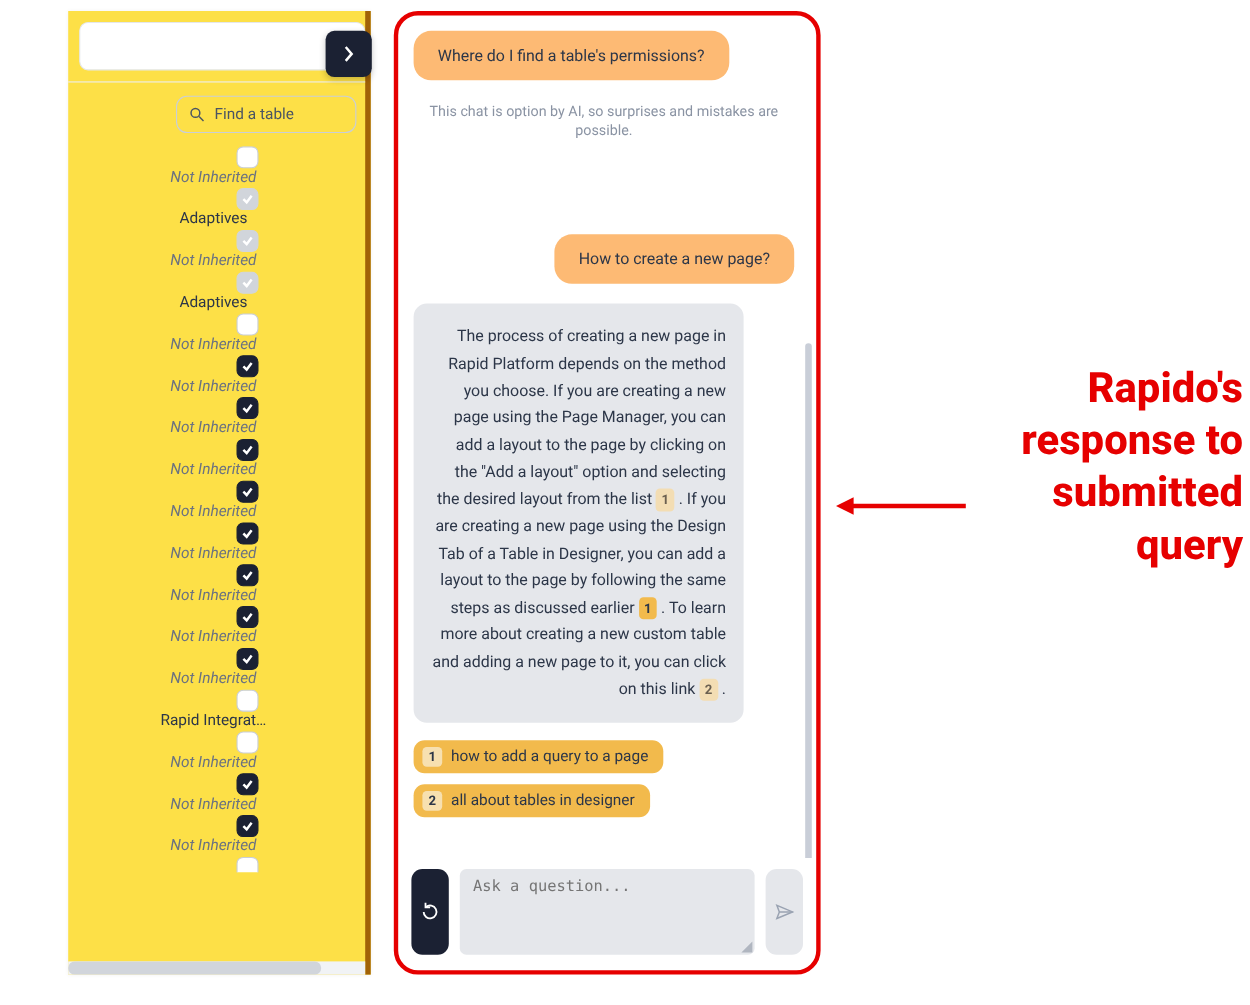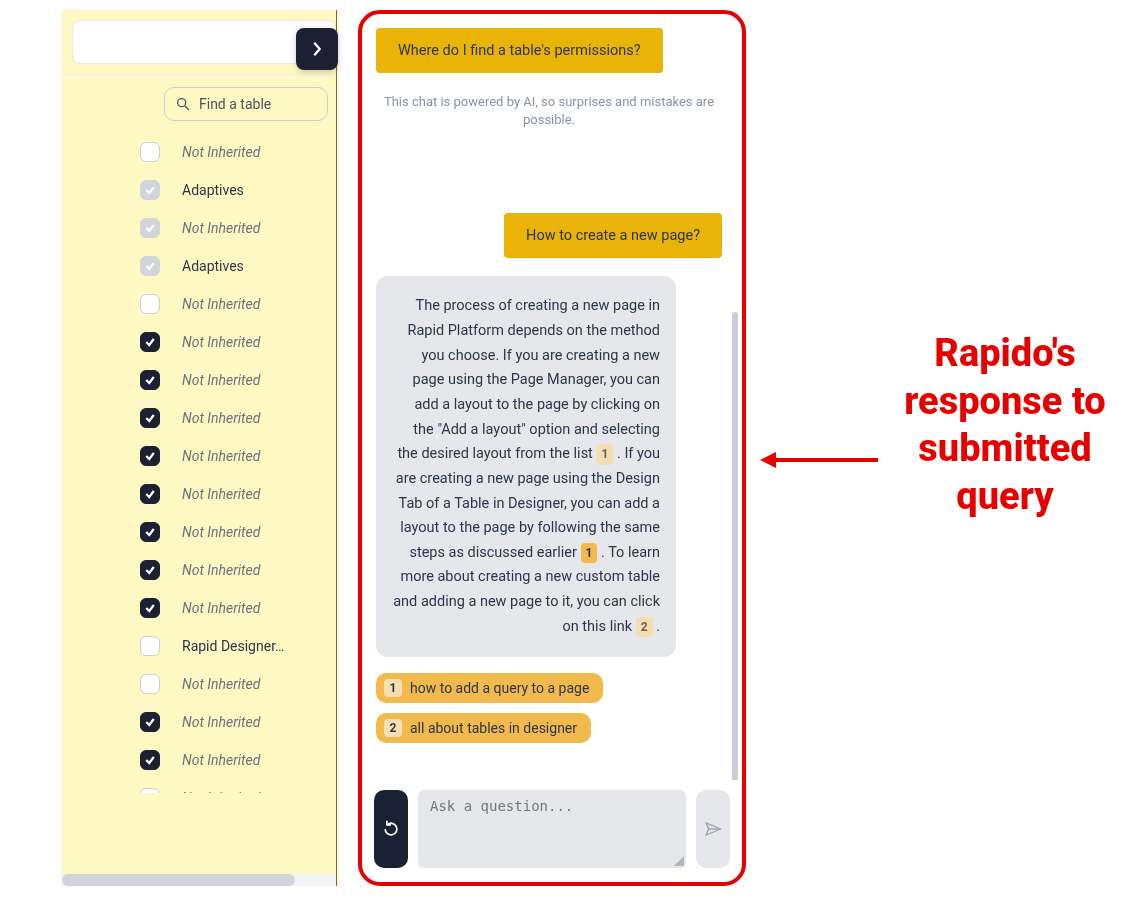--- a/index.html
+++ b/index.html
@@ -14,23 +14,23 @@
     color: #2c3648;
   }
 
   
   .left-panel {
     position: absolute;
     left: 62px;
     top: 10px;
     width: 275px;
     height: 876px;
-    border-right: 1px solid #a16207;
+    border-right: 5px solid #a16207;
     box-shadow: 0 0 4px rgba(0,0,0,0.05);
-    background: #fef9c3;
+    background: #fde047;
   }
   .top-input-row {
     display: flex;
     align-items: center;
     gap: 8px;
     padding: 10px 0px 10px 10px;
     border-bottom: 1px solid #eee;
   }
   .top-input {
     flex: 1;
@@ -69,20 +69,21 @@
 
   .table-body {
     height: 660px;
     overflow: hidden;
     position: relative;
   }
   .row {
     display: flex;
     align-items: center;
     height: 38px;
+    flex-direction: column;
   }
   .cell-check {
     width: 120px;
     display: flex;
     align-items: center;
     padding-left: 78px;
   }
   .cell-subtype {
     flex: 1;
     font-size: 14px;
@@ -162,22 +163,22 @@
     background: transparent;
   }
   .chat-v-scroll .thumb {
     position:absolute; left:0; right:0;
     top: 260px; height: 490px;
     background: #c9ced8;
     border-radius: 4px;
   }
 
   .bubble {
-    background: #eab308;
-    border-radius: 4px;
+    background: #fdba74;
+    border-radius: 16px;
     padding: 14px 22px;
     font-size: 14.5px;
     color: #2c3648;
     display: inline-block;
     max-width: 300px;
   }
   .bubble-wrap { display:flex; }
   .bubble-wrap.right { justify-content: flex-end; }
   .bubble-wrap.left  { justify-content: flex-start; }
 
@@ -275,21 +276,21 @@
 
   
   .anno-text {
     position: absolute;
     left: 880px;
     top: 330px;
     width: 250px;
     color: #e60000;
     font-weight: 800;
     font-size: 38px;
-    text-align: center;
+    text-align: right;
     line-height: 1.25;
   }
   .anno-arrow {
     position: absolute;
     left: 760px;
     top: 450px;
     width: 120px;
     height: 20px;
   }
   .anno-arrow svg { width: 120px; height: 20px; }
@@ -430,21 +431,21 @@
               <path d="M3 8 L7 12 L13 4"></path>
             </svg>
           </div>
         </div>
         <div class="cell-subtype">Not Inherited</div>
       </div>
       <div class="row">
         <div class="cell-check">
           <div class="chk"></div>
         </div>
-        <div class="cell-subtype normal">Rapid Designer…</div>
+        <div class="cell-subtype normal">Rapid Integrat…</div>
       </div>
       <div class="row">
         <div class="cell-check">
           <div class="chk"></div>
         </div>
         <div class="cell-subtype">Not Inherited</div>
       </div>
       <div class="row">
         <div class="cell-check">
           <div class="chk checked">
@@ -485,21 +486,21 @@
 
 <div class="chat-panel">
   <div class="chat-scroll-region">
 
     <div class="bubble-wrap left">
       <div class="bubble">
         <span>Where do I find a table's permissions?</span>
       </div>
     </div>
 
-    <div class="disclaimer">This chat is powered by AI, so surprises and mistakes are possible.</div>
+    <div class="disclaimer">This chat is option by AI, so surprises and mistakes are possible.</div>
 
     <div class="spacer-50"></div>
 
     <div class="bubble-wrap right">
       <div class="bubble">
         <span>How to create a new page?</span>
       </div>
     </div>
 
     <div class="ai-msg">

